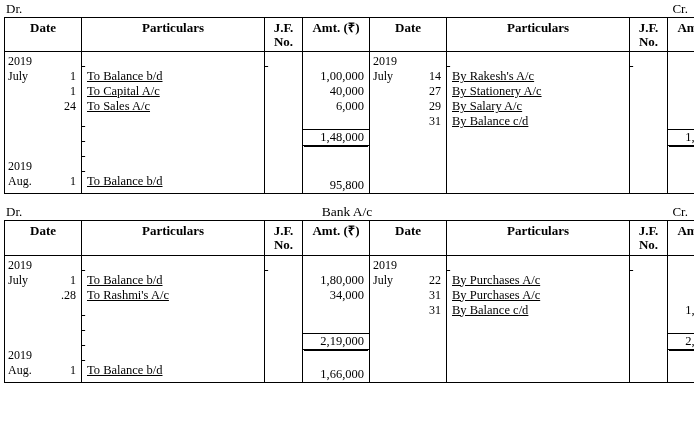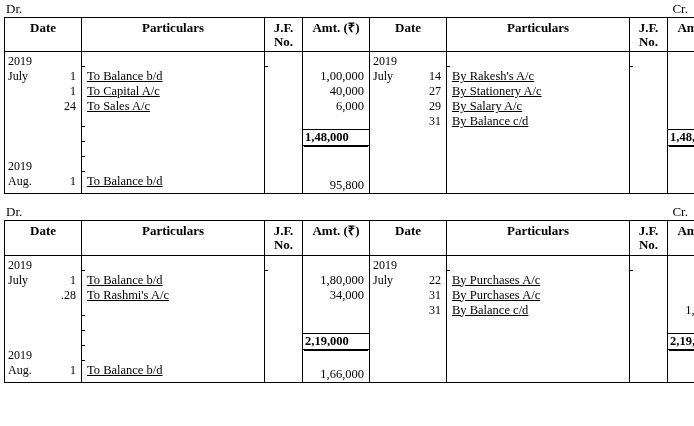--- a/index.html
+++ b/index.html
@@ -88,22 +88,23 @@
     padding: 0 3px 0 5px;
     font-size: 12.5px;
   }
   .amt-line {
     padding: 0 5px 0 2px;
     text-align: right;
     font-size: 12.5px;
   }
   .amt-total {
     padding: 0 5px 0 2px;
+    text-align: right;
     font-size: 12.5px;
-    font-weight: bold;
+    font-weight: normal;
     height: 15px;
     line-height: 15px;
     border-top: 1px solid #000000;
     border-bottom: 1px solid #000000;
     box-shadow: 0 2px 0 -1px #000000;
     margin-bottom: 2px;
   }
   .ledger-gap {
     height: 9px;
   }
@@ -264,20 +265,21 @@
         </tr>
       </tbody>
     </table>
   </div>
 
   <div class="ledger-gap"></div>
 
   <div class="ledger">
     <div class="ledger-head">
       <span class="dr">Dr.</span>
+      <span class="acct">Bank A/c</span>
       <span class="cr">Cr.</span>
     </div>
 
     <table class="ledger-table">
       <thead>
         <tr>
           <th class="col-date">Date</th>
           <th class="col-part">Particulars</th>
           <th class="col-jf">
             <div>J.F.</div>

